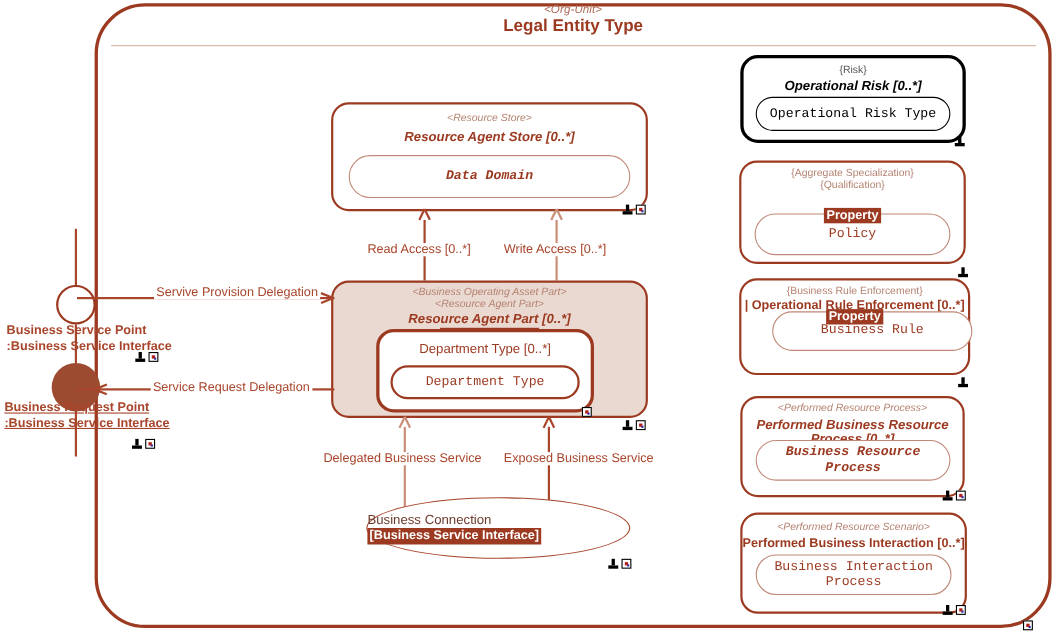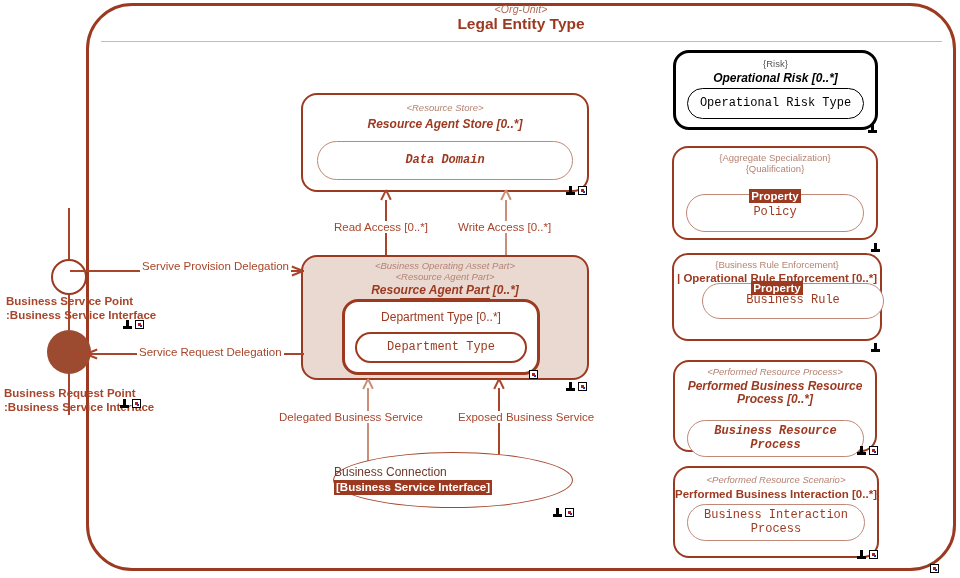--- a/index.html
+++ b/index.html
@@ -245,21 +245,21 @@
 
   <div class="port-open" style="left:51px; top:259px;"></div>
   <div class="port-label" style="left:6px; top:295px;">
     <div>Business Service Point</div>
     <div>:Business Service Interface</div>
   </div>
   <div class="mk-arrow" style="left:123px; top:320px;"></div>
   <div class="mk-sq" style="left:135px; top:320px;"></div>
 
   <div class="port-filled" style="left:47px; top:330px;"></div>
-  <div class="port-label" style="left:4px; top:387px;">
+  <div class="port-label" style="left:4px; top:365px;text-decoration:underline;">
     <div>Business Request Point</div>
     <div>:Business Service Interface</div>
   </div>
   <div class="mk-arrow" style="left:120px; top:399px;"></div>
   <div class="mk-sq" style="left:132px; top:399px;"></div>
 
   <div class="node" style="left:301px; top:93px; width:288px; height:99px;">
     <div class="stereo" style="margin-top:8px;">&lt;Resource Store&gt;</div>
     <div class="nname" style="margin-top:4px;">Resource Agent Store [0..*]</div>
   </div>
@@ -299,21 +299,21 @@
   <div class="ln hl-line" style="left:70px; top:270px; width:234px;"></div>
   <div class="oarrow-right" style="left:291px; top:264px;"></div>
   <div class="edge-label" style="left:140px; top:260px;">Servive Provision Delegation</div>
 
   <div class="ln hl-line" style="left:70px; top:353px; width:234px;"></div>
   <div class="oarrow-left" style="left:86px; top:347px;"></div>
   <div class="edge-label" style="left:137px; top:346px;">Service Request Delegation</div>
 
   <div class="ln vl pale" style="left:367px; top:388px; height:78px;"></div>
   <div class="oarrow-up pale" style="left:361px; top:379px;"></div>
-  <div class="edge-label" style="left:277px; top:411px;">Delegated Business Service</div>
+  <div class="edge-label" style="left:292px; top:411px;">Delegated Business Service</div>
 
   <div class="ln vl" style="left:498px; top:388px; height:72px;"></div>
   <div class="oarrow-up" style="left:492px; top:379px;"></div>
   <div class="edge-label" style="left:456px; top:411px;">Exposed Business Service</div>
 
   <div class="ellipse" style="left:333px; top:452px; width:240px; height:56px;">
     <div class="etitle">Business Connection</div>
     <div style="font-size:11.5px; margin-top:1px;">
       <span class="hl">[Business Service Interface]</span>
     </div>
@@ -351,21 +351,21 @@
   </div>
   <div style="position:absolute; left:672px; top:281px; width:210px; text-align:center; font-size:11.5px; z-index:5;">
     <span class="hl">Property</span>
   </div>
   <div class="mk-arrow" style="left:871px; top:343px;"></div>
 
   <div class="node" style="left:673px; top:360px; width:204px; height:92px;">
     <div class="stereo" style="margin-top:5px;">&lt;Performed Resource Process&gt;</div>
     <div class="nname" style="margin-top:2px;">Performed Business Resource Process [0..*]</div>
   </div>
-  <div class="pill" style="left:687px; top:420px; width:177px; height:37px;">
+  <div class="pill" style="left:687px; top:400px; width:177px; height:37px;">
     <div class="ptext italic">Business Resource Process</div>
   </div>
   <div class="mk-arrow" style="left:857px; top:446px;"></div>
   <div class="mk-sq" style="left:869px; top:446px;"></div>
 
   <div class="node" style="left:673px; top:466px; width:206px; height:92px;">
     <div class="stereo" style="margin-top:7px;">&lt;Performed Resource Scenario&gt;</div>
     <div class="nname upright" style="margin-top:2px; font-size:11.5px;">Performed Business Interaction [0..*]</div>
   </div>
   <div class="pill" style="left:687px; top:504px; width:178px; height:37px;">

